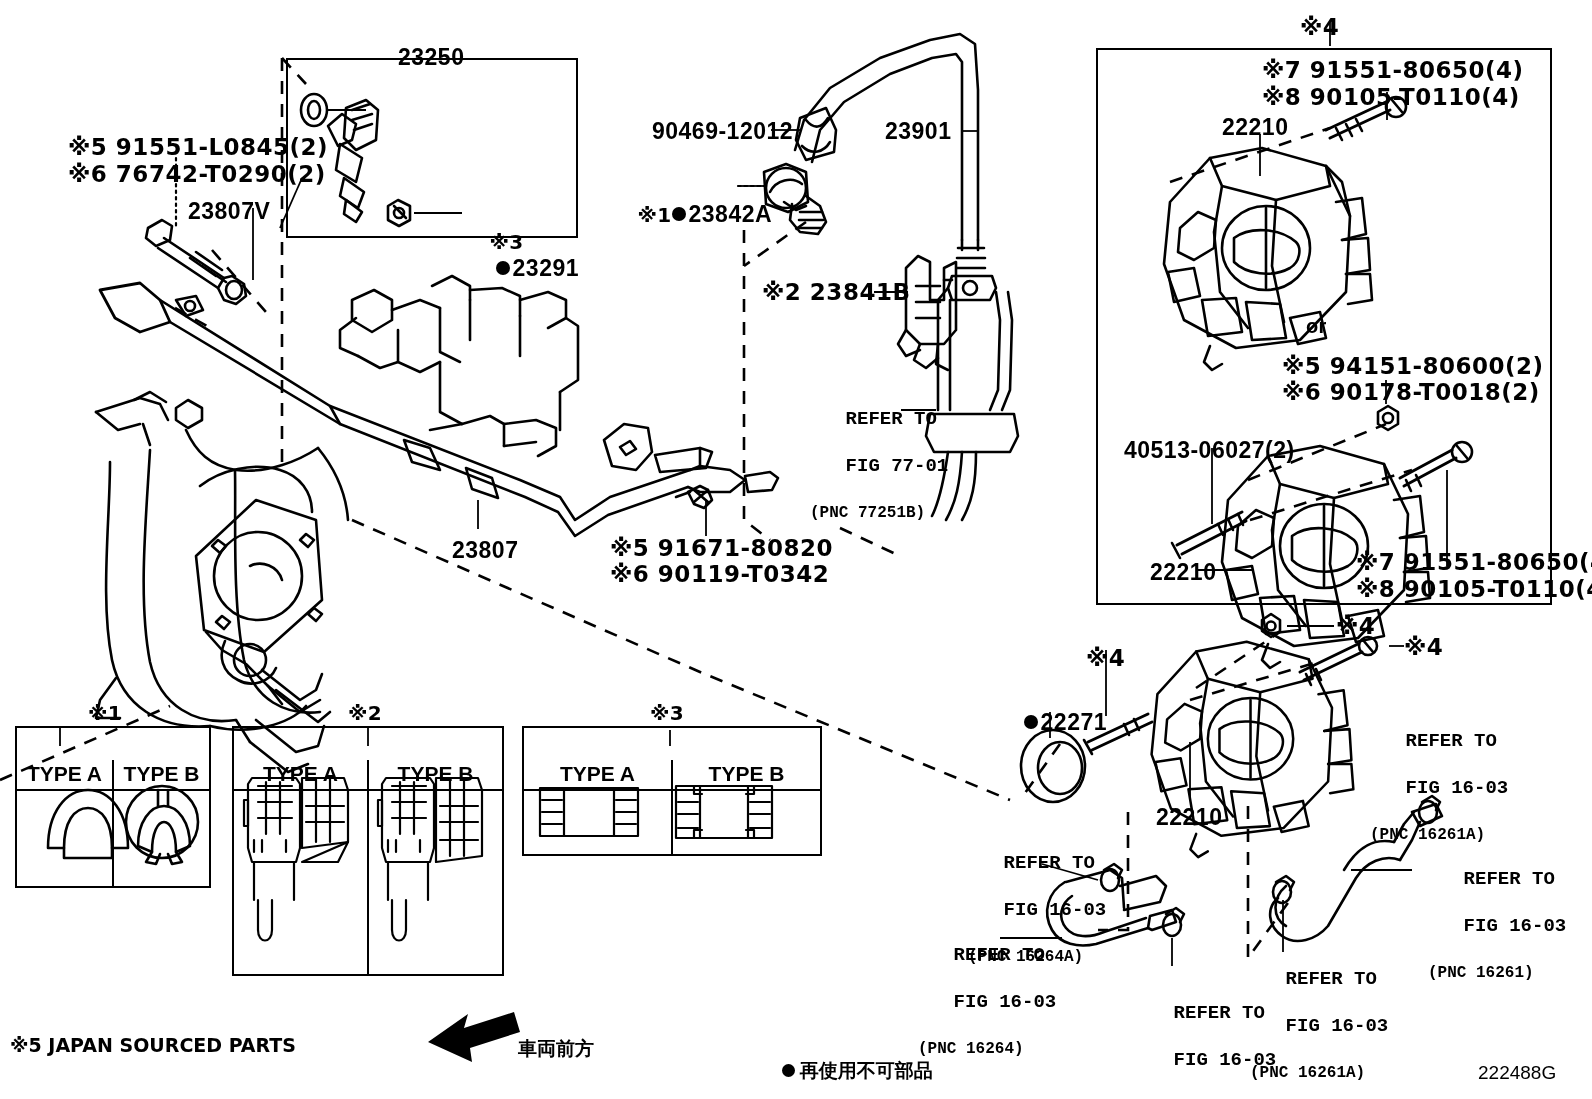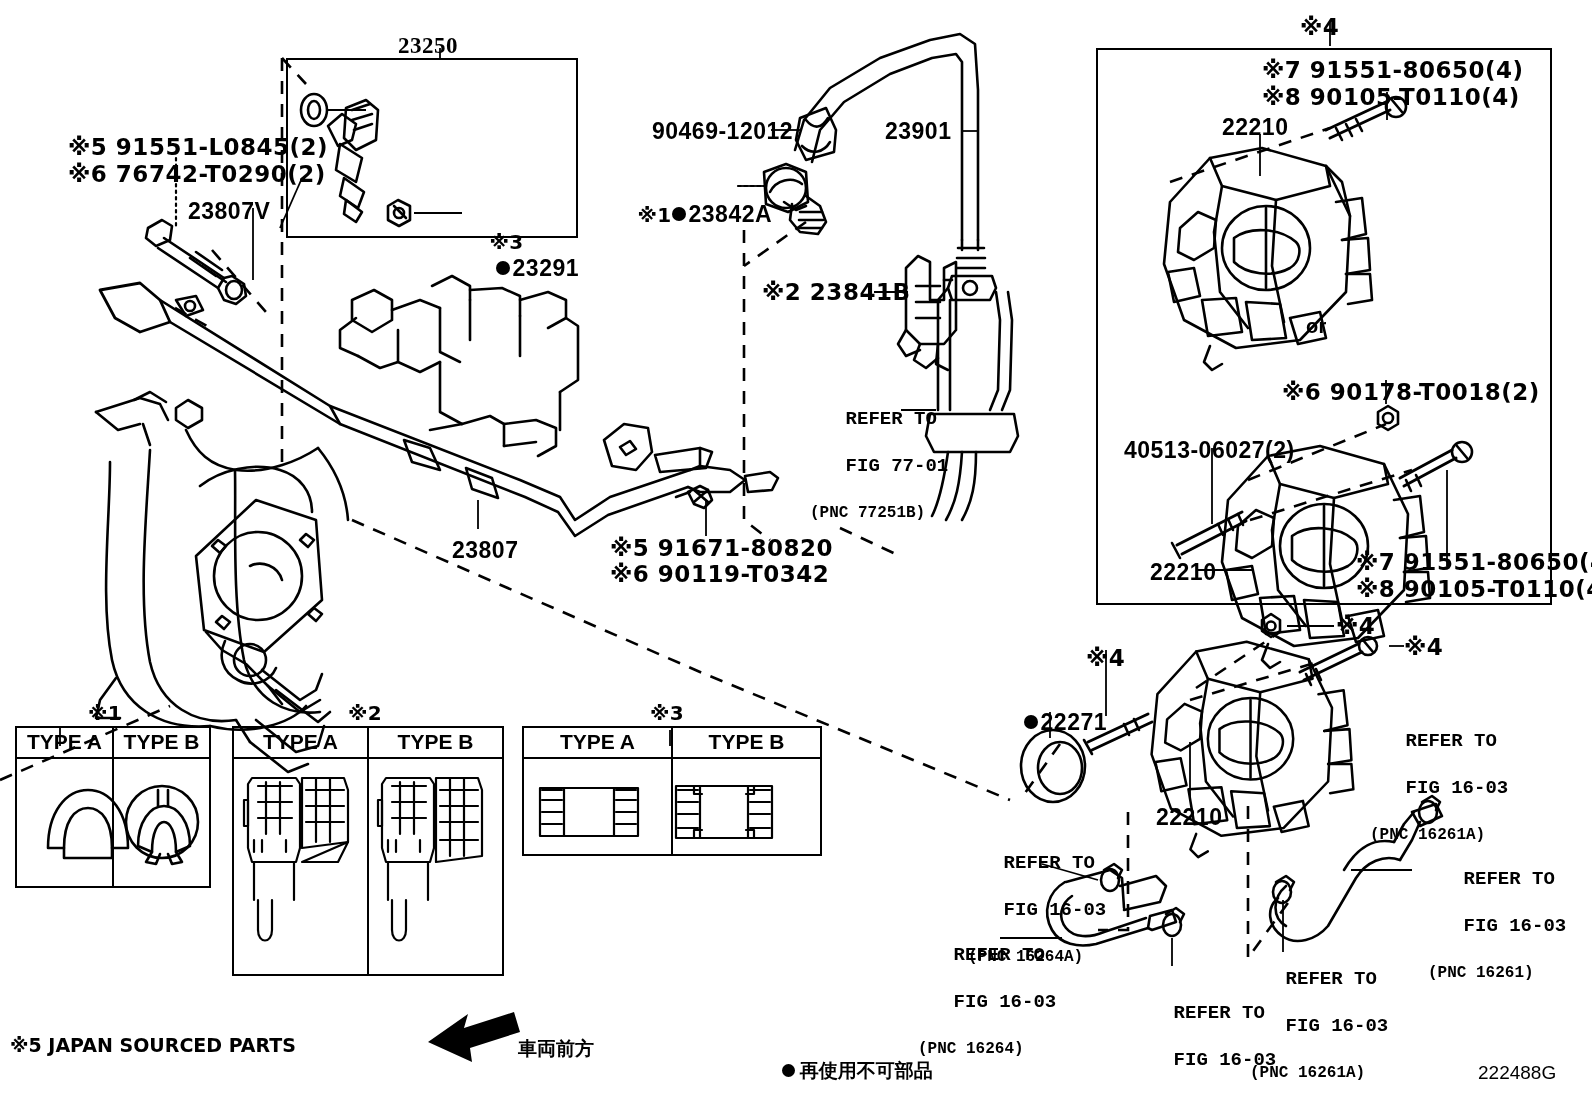--- a/index.html
+++ b/index.html
@@ -10,21 +10,21 @@
   .lbl{position:absolute;white-space:pre;font-weight:bold;line-height:1.18;}
   .pn{font-family:"Liberation Sans", sans-serif;font-weight:bold;font-size:23px;letter-spacing:0.5px;}
   .pn-sm{font-family:"Liberation Sans", sans-serif;font-weight:bold;font-size:20px;letter-spacing:0.3px;}
   .refer{font-family:"Liberation Mono", monospace;font-weight:bold;font-size:19px;line-height:1.25;letter-spacing:0px;}
   .refer .pnc{font-size:16px;padding-left:10px;display:block;}
   .note{font-family:"Liberation Sans", sans-serif;font-weight:bold;font-size:19px;line-height:1.42;}
   .dot{display:inline-block;width:14px;height:14px;border-radius:50%;background:#000;vertical-align:1px;margin-right:3px;}
   .dot-sm{display:inline-block;width:13px;height:13px;border-radius:50%;background:#000;vertical-align:0px;margin-right:5px;}
   .box-solid{position:absolute;border:2.5px solid #000;box-sizing:border-box;}
   .tbl{position:absolute;border:2.5px solid #000;box-sizing:border-box;display:flex;flex-direction:column;}
-  .tbl .hdr{display:flex;border-bottom:2.5px solid #000;}
+  .tbl .hdr{display:flex;border-bottom:2.5px solid #000;margin-top:32px;}
   .tbl .hdr div{flex:1;text-align:center;font-family:"Liberation Sans", sans-serif;font-weight:bold;font-size:21px;padding:2px 0 3px 0;}
   .tbl .hdr div:first-child{border-right:2.5px solid #000;}
   .tbl .bdy{display:flex;flex:1;}
   .tbl .bdy div{flex:1;position:relative;}
   .tbl .bdy div:first-child{border-right:2.5px solid #000;}
   svg{position:absolute;left:0;top:0;pointer-events:none;}
   .kome{font-family:"DejaVu Sans", sans-serif;font-weight:bold;}
   .jp{font-family:Liberation Sans, sans-serif;font-weight:bold;}
 </style>
 </head>
@@ -427,21 +427,21 @@
     <div class="bdy">
         <div></div>
         <div></div>
       </div>
   </div>
 
   <span class="lbl pn-sm kome" style="left:88px;top:702px;">※1</span>
   <span class="lbl pn-sm kome" style="left:348px;top:702px;">※2</span>
   <span class="lbl pn-sm kome" style="left:650px;top:702px;">※3</span>
 
-  <span class="lbl pn" style="left:398px;top:32px;font-family:Liberation Serif, serif;">23250</span>
+  <span class="lbl pn" style="left:398px;top:44px;">23250</span>
 
 
   <span class="lbl pn" style="left:462px;top:201px;">
     <span class="kome pn-sm">※3</span>
     <span class="dot" style="margin-left:6px;"></span><span>23291</span>
   </span>
 
   <span class="lbl pn kome" style="left:68px;top:134px;">※5 91551-L0845(2)</span>
   <span class="lbl pn kome" style="left:68px;top:161px;">※6 76742-T0290(2)</span>
   <span class="lbl pn" style="left:188px;top:198px;">23807V</span>
@@ -459,20 +459,21 @@
   <span class="lbl pn kome" style="left:610px;top:535px;text-align:right;">※5 91671-80820</span>
   <span class="lbl pn kome" style="left:610px;top:561px;text-align:center;">※6 90119-T0342</span>
 
   <span class="lbl pn kome" style="left:1300px;top:14px;">※4</span>
   <span class="lbl pn kome" style="left:1262px;top:57px;">※7 91551-80650(4)</span>
   <span class="lbl pn kome" style="left:1262px;top:84px;">※8 90105-T0110(4)</span>
   <span class="lbl pn" style="left:1222px;top:114px;">22210</span>
 
   <span class="lbl pn-sm" style="left:1306px;top:315px;font-weight:bold;text-align:center;">or</span>
 
+  <span class="lbl pn kome" style="left:1282px;top:353px;">※5 94151-80600(2)</span>
   <span class="lbl pn kome" style="left:1282px;top:379px;">※6 90178-T0018(2)</span>
   <span class="lbl pn" style="left:1124px;top:437px;">40513-06027(2)</span>
   <span class="lbl pn" style="left:1150px;top:559px;">22210</span>
   <span class="lbl pn kome" style="left:1356px;top:549px;">※7 91551-80650(4)</span>
   <span class="lbl pn kome" style="left:1356px;top:576px;">※8 90105-T0110(4)</span>
 
   <span class="lbl pn kome" style="left:1336px;top:613px;">※4</span>
   <span class="lbl pn kome" style="left:1404px;top:634px;">※4</span>
   <span class="lbl pn kome" style="left:1086px;top:645px;">※4</span>
   <span class="lbl pn" style="left:996px;top:682px;">

